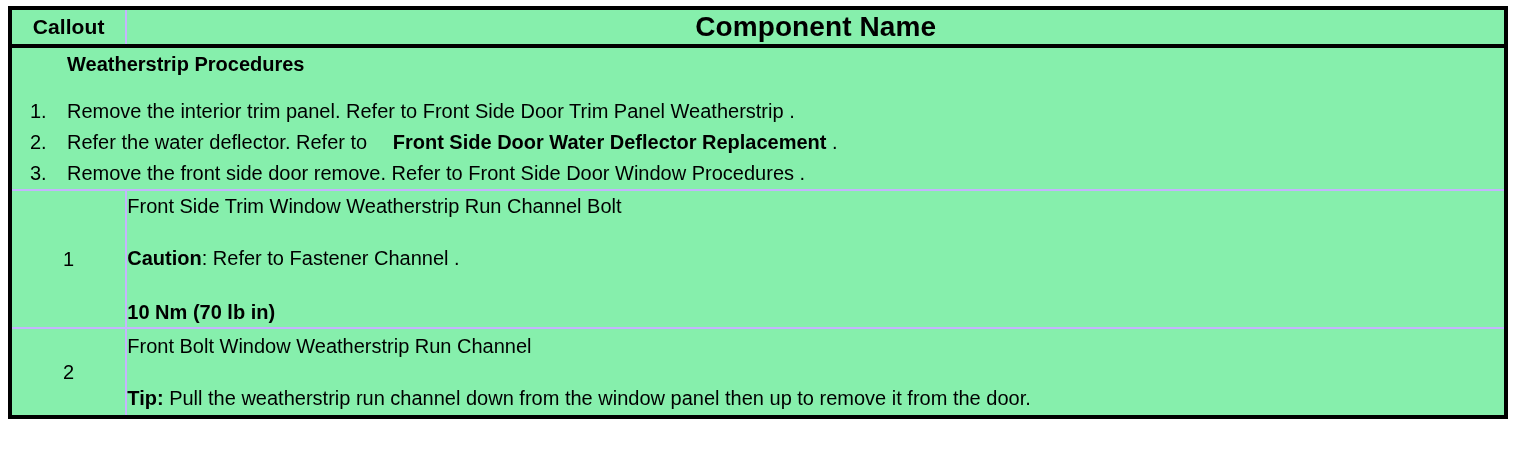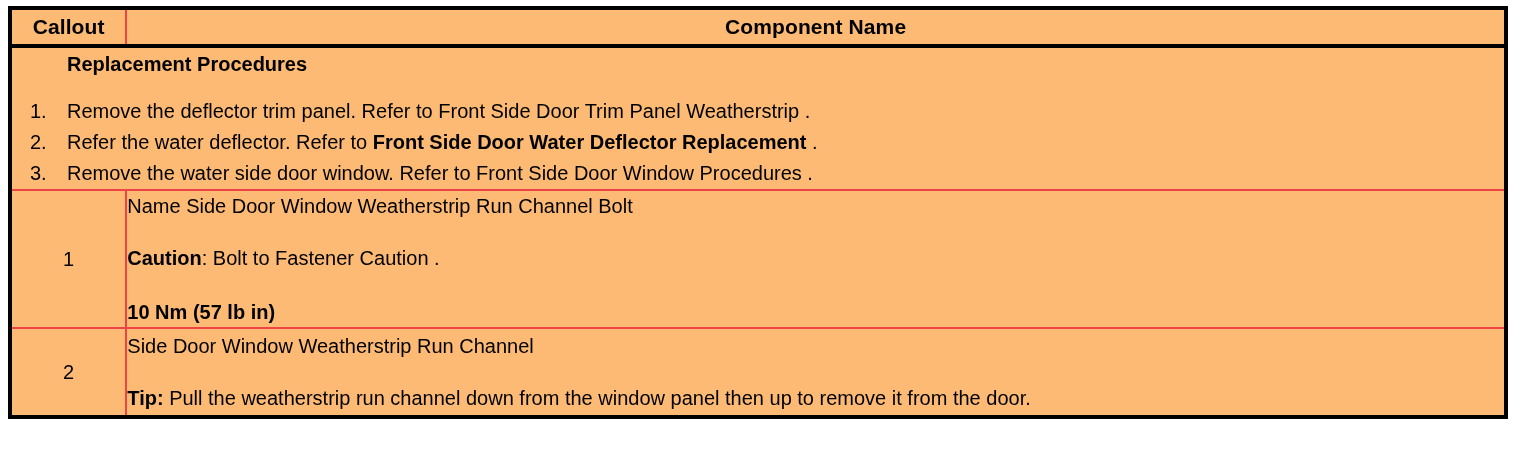--- a/index.html
+++ b/index.html
@@ -29,45 +29,45 @@
     top: 6px;
     width: 1500px;
     border-collapse: collapse;
     table-layout: fixed;
     border: 4px solid #000;
     background: #fff;
   }
 
   table.proc-table td,
   table.proc-table th {
-    border: 2px solid #ef4444;
+    border: 2px solid #c4b5fd;
     vertical-align: middle;
     padding: 0;
-    background: #fdba74;
+    background: #86efac;
   }
 
   col.col-callout { width: 116px; }
   col.col-name    { width: 1376px; }
 
   
   tr.header-row th {
     border-bottom: 4px solid #000;
     height: 34px;
   }
   .th-callout {
     text-align: center;
     font-weight: bold;
     font-size: 21px;
     line-height: 34px;
     letter-spacing: 0.1px;
   }
   .th-name {
     text-align: center;
     font-weight: bold;
-    font-size: 21px;
+    font-size: 28px;
     line-height: 34px;
     letter-spacing: 0.1px;
     margin-left: 36px;
   }
 
   
   .prelim-cell {
     padding: 10px 0 14px 0;
   }
   .prelim-title {
@@ -91,20 +91,21 @@
   ol.prelim-list li .li-num {
     position: absolute;
     left: 18px;
     top: 0;
     width: 32px;
     text-align: left;
     font-size: 20px;
   }
   .semibold {
     font-weight: bold;
+    margin-left: 20px;
   }
 
   
   .callout-num {
     text-align: center;
     font-size: 20px;
     vertical-align: middle;
   }
   .component-cell {
     padding: 8px 6px 8px 7px;
@@ -142,50 +143,50 @@
       <tr class="header-row">
         <th class="th-callout">Callout</th>
         <th class="th-name">Component Name</th>
       </tr>
     </thead>
 
     <tbody>
 
       <tr>
         <td class="prelim-cell" colspan="2">
-          <div class="prelim-title">Replacement Procedures</div>
+          <div class="prelim-title">Weatherstrip Procedures</div>
           <ol class="prelim-list">
             <li>
-              <span class="li-num">1.</span><span>Remove the deflector trim panel. Refer to </span><span>Front Side Door Trim Panel Weatherstrip</span><span> .</span>
+              <span class="li-num">1.</span><span>Remove the interior trim panel. Refer to </span><span>Front Side Door Trim Panel Weatherstrip</span><span> .</span>
             </li>
             <li>
               <span class="li-num">2.</span><span>Refer the water deflector. Refer to </span><span class="semibold">Front Side Door Water Deflector Replacement</span><span> .</span>
             </li>
             <li>
-              <span class="li-num">3.</span><span>Remove the water side door window. Refer to </span><span>Front Side Door Window Procedures</span><span> .</span>
+              <span class="li-num">3.</span><span>Remove the front side door remove. Refer to </span><span>Front Side Door Window Procedures</span><span> .</span>
             </li>
           </ol>
         </td>
       </tr>
 
       <tr class="row-one">
         <td class="callout-num">1</td>
         <td class="component-cell">
-          <div class="comp-line">Name Side Door Window Weatherstrip Run Channel Bolt</div>
+          <div class="comp-line">Front Side Trim Window Weatherstrip Run Channel Bolt</div>
           <div class="comp-line spaced">
-            <span class="bold">Caution</span><span>: Bolt to Fastener Caution .</span>
+            <span class="bold">Caution</span><span>: Refer to Fastener Channel .</span>
           </div>
-          <div class="comp-line spaced-lg bold">10 Nm (57 lb in)</div>
+          <div class="comp-line spaced-lg bold">10 Nm (70 lb in)</div>
         </td>
       </tr>
 
       <tr class="row-two">
         <td class="callout-num">2</td>
         <td class="component-cell">
-          <div class="comp-line">Side Door Window Weatherstrip Run Channel</div>
+          <div class="comp-line">Front Bolt Window Weatherstrip Run Channel</div>
           <div class="comp-line spaced">
             <span class="bold">Tip:</span><span> Pull the weatherstrip run channel down from the window panel then up to remove it from the door.</span>
           </div>
         </td>
       </tr>
     </tbody>
   </table>
 
 </div>
 

